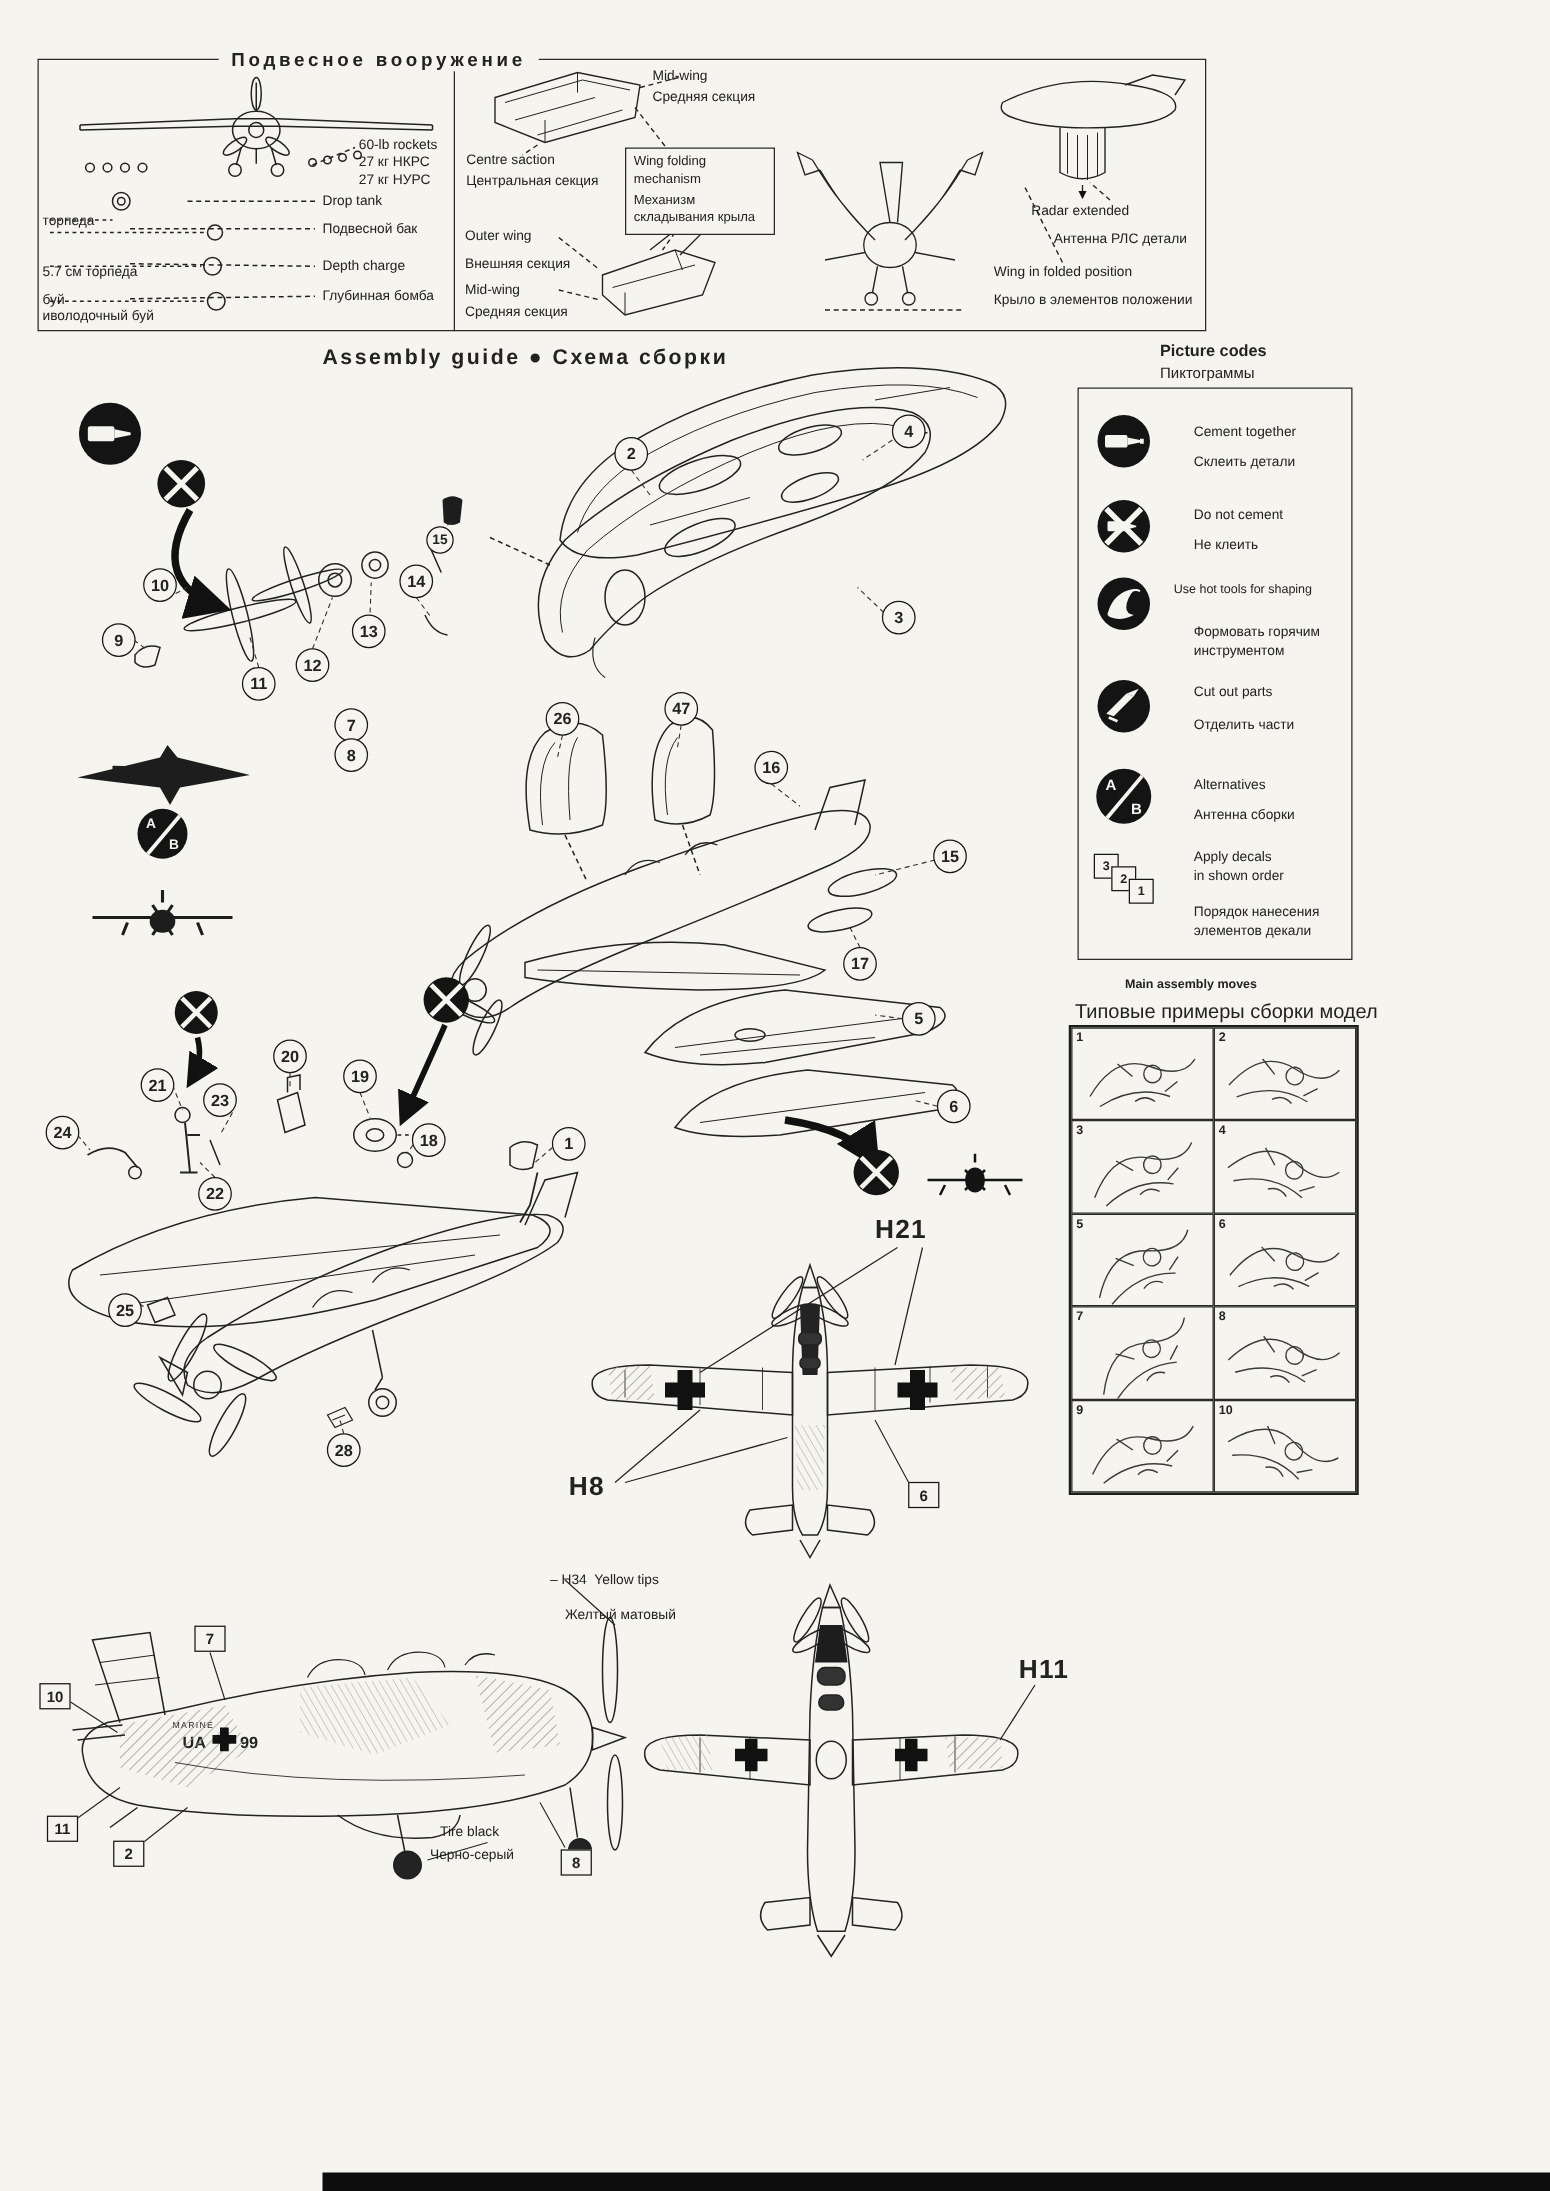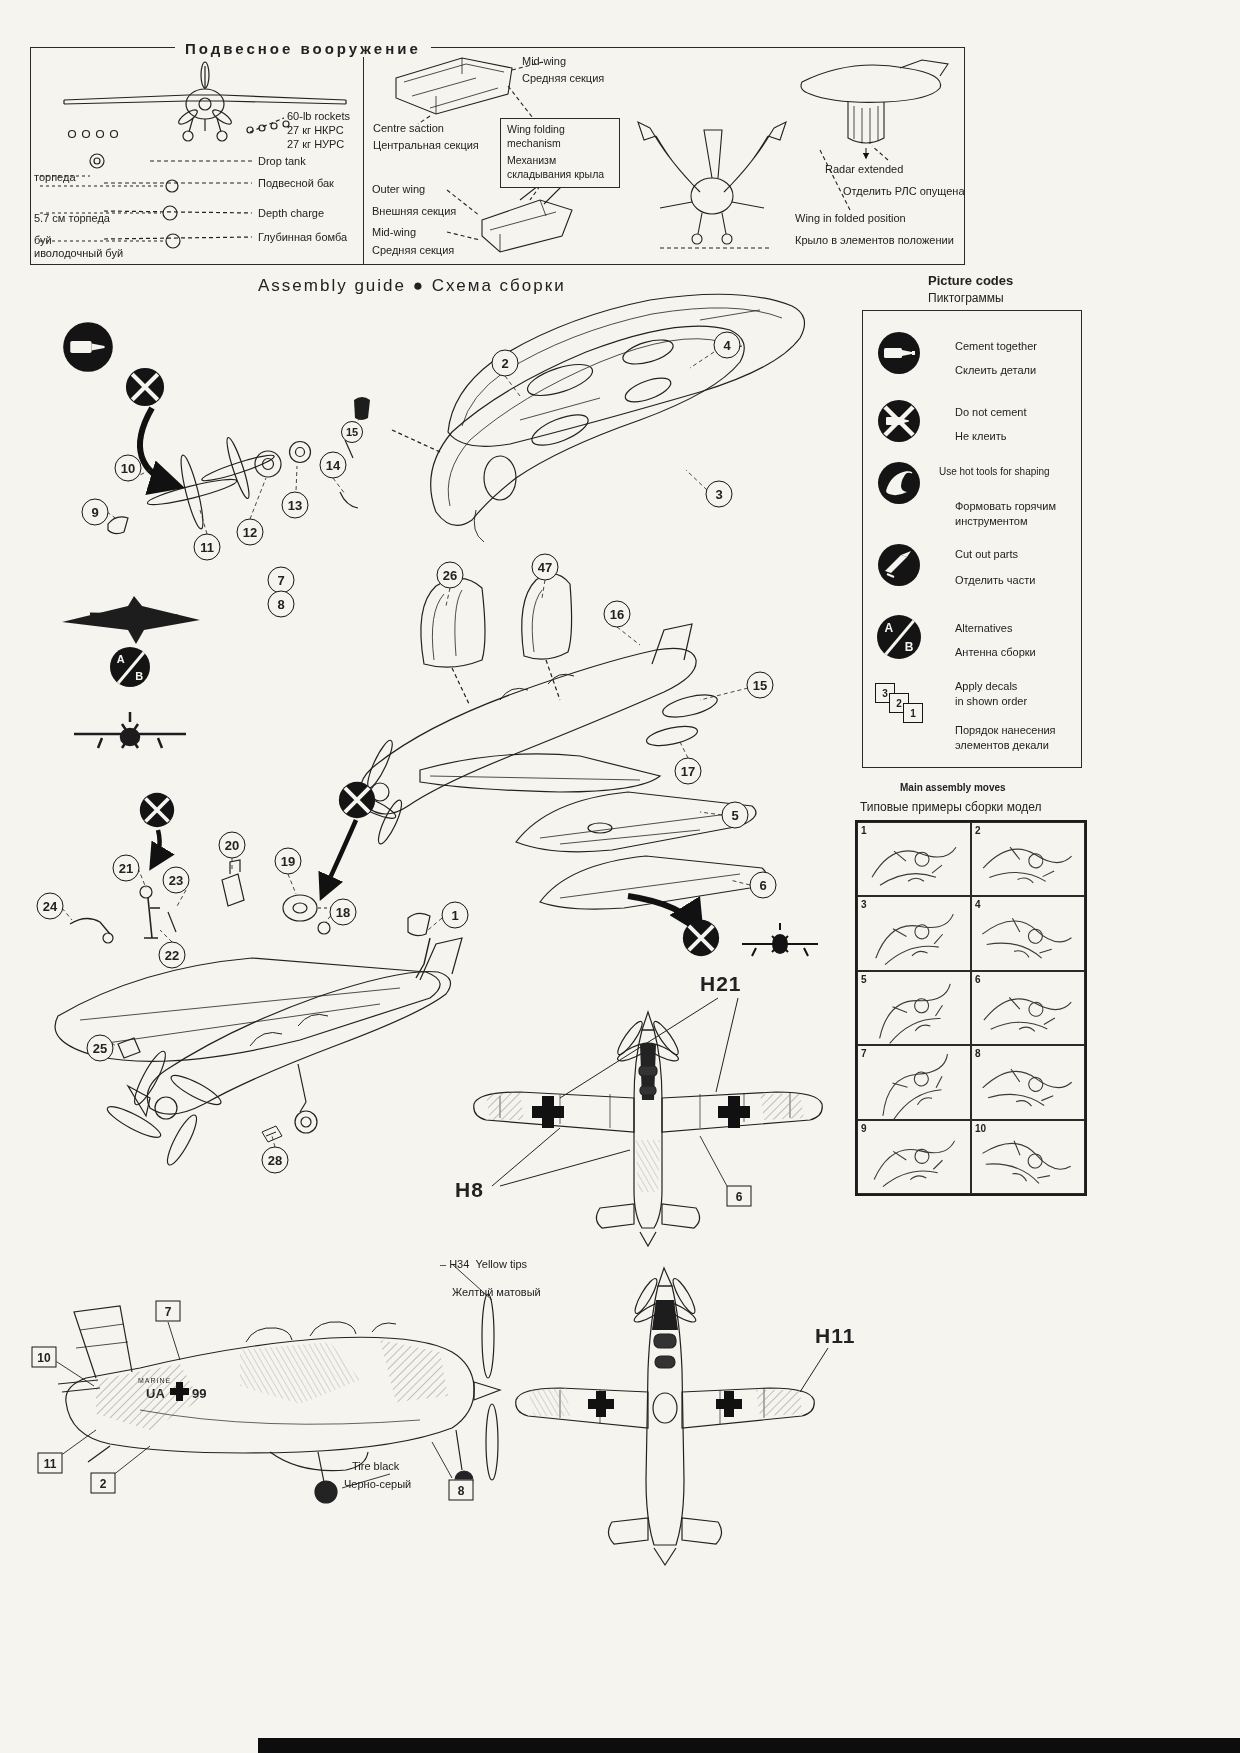--- a/index.html
+++ b/index.html
@@ -25,21 +25,21 @@
     position:absolute; min-width:25px; height:21px; padding:0 4px; border:1.5px solid #161616;
     background:#f5f4ef; display:flex; align-items:center; justify-content:center;
     font-size:12px; font-weight:bold; transform:translate(-50%,-50%); z-index:5;
   }
   .icon-wrap { position:absolute; transform:translate(-50%,-50%); z-index:4; }
   .title-tab {
     position:absolute; background:#f5f4ef; padding:0 10px; font-weight:bold;
     font-size:15px; letter-spacing:3px; z-index:3; white-space:nowrap;
   }
   .heading {
-    position:absolute; font-weight:normal; font-size:17px; letter-spacing:2px; white-space:nowrap;
+    position:absolute; font-weight:bold; font-size:17px; letter-spacing:2px; white-space:nowrap;
   }
   .hlabel { position:absolute; font-weight:bold; font-size:21px; letter-spacing:1px; white-space:nowrap; }
   
   .pc-en { position:absolute; font-size:11px; white-space:pre-line; line-height:1.4; }
   .pc-ru { position:absolute; font-size:11px; white-space:pre-line; line-height:1.4; }
   
   .alt-circle { position:relative; border-radius:50%; background:#141414; }
   .alt-circle .diag { position:absolute; left:50%; top:-8%; width:2.5px; height:116%; background:#f5f4ef; transform:rotate(40deg); transform-origin:center; }
   .alt-circle .la { position:absolute; left:17%; top:14%; color:#f5f4ef; font-weight:bold; font-size:12px; }
   .alt-circle .lb { position:absolute; right:17%; bottom:12%; color:#f5f4ef; font-weight:bold; font-size:12px; }
@@ -368,21 +368,21 @@
   <span style="display:block">Wing folding</span>
   <span style="display:block">mechanism</span>
   <span style="display:block;margin-top:4px">Механизм</span>
   <span style="display:block">складывания крыла</span>
 </div>
 <div class="t" style="left:372px;top:183px">Outer wing</div>
 <div class="t" style="left:372px;top:205px">Внешняя секция</div>
 <div class="t" style="left:372px;top:226px">Mid-wing</div>
 <div class="t" style="left:372px;top:244px">Средняя секция</div>
 <div class="t" style="left:825px;top:163px">Radar extended</div>
-<div class="t" style="left:843px;top:185px">Отделить РЛС опущена</div>
+<div class="t" style="left:843px;top:185px">Антенна РЛС детали</div>
 <div class="t" style="left:795px;top:212px">Wing in folded position</div>
 <div class="t" style="left:795px;top:234px">Крыло в элементов положении</div>
 
 <div class="heading" style="left:258px;top:276px">Assembly guide ● Схема сборки</div>
 <div class="t b" style="left:928px;top:273px;font-size:13px">Picture codes</div>
 <div class="t" style="left:928px;top:291px;font-size:12px">Пиктограммы</div>
 
 <div class="panel" style="left:862px;top:310px;width:220px;height:458px;z-index:2;background:#f5f4ef">
 
   <div class="abs" style="left:14px;top:20px;width:44px;height:44px">
@@ -442,21 +442,21 @@
     <div class="dsq" style="left:14px;top:10px">2</div>
     <div class="dsq" style="left:28px;top:20px">1</div>
   </div>
   <div class="pc-en" style="left:92px;top:368px">Apply decals
 in shown order</div>
   <div class="pc-ru" style="left:92px;top:412px">Порядок нанесения
 элементов декали</div>
 </div>
 
 <div class="t b" style="left:900px;top:782px;font-size:10px">Main assembly moves</div>
-<div class="t" style="left:860px;top:800px;font-size:12px">Типовые примеры сборки модел</div>
+<div class="t" style="left:860px;top:800px;font-size:16px">Типовые примеры сборки модел</div>
 <div class="moves-grid" style="left:855px;top:820px;width:232px;height:376px">
   <div class="moves-cell">
       <span class="num">1</span>
       <svg viewBox="0 0 112 72">
         <use href="#cellsketch"></use>
       </svg>
     </div>
   <div class="moves-cell">
       <span class="num">2</span>
       <svg viewBox="0 0 112 72">

